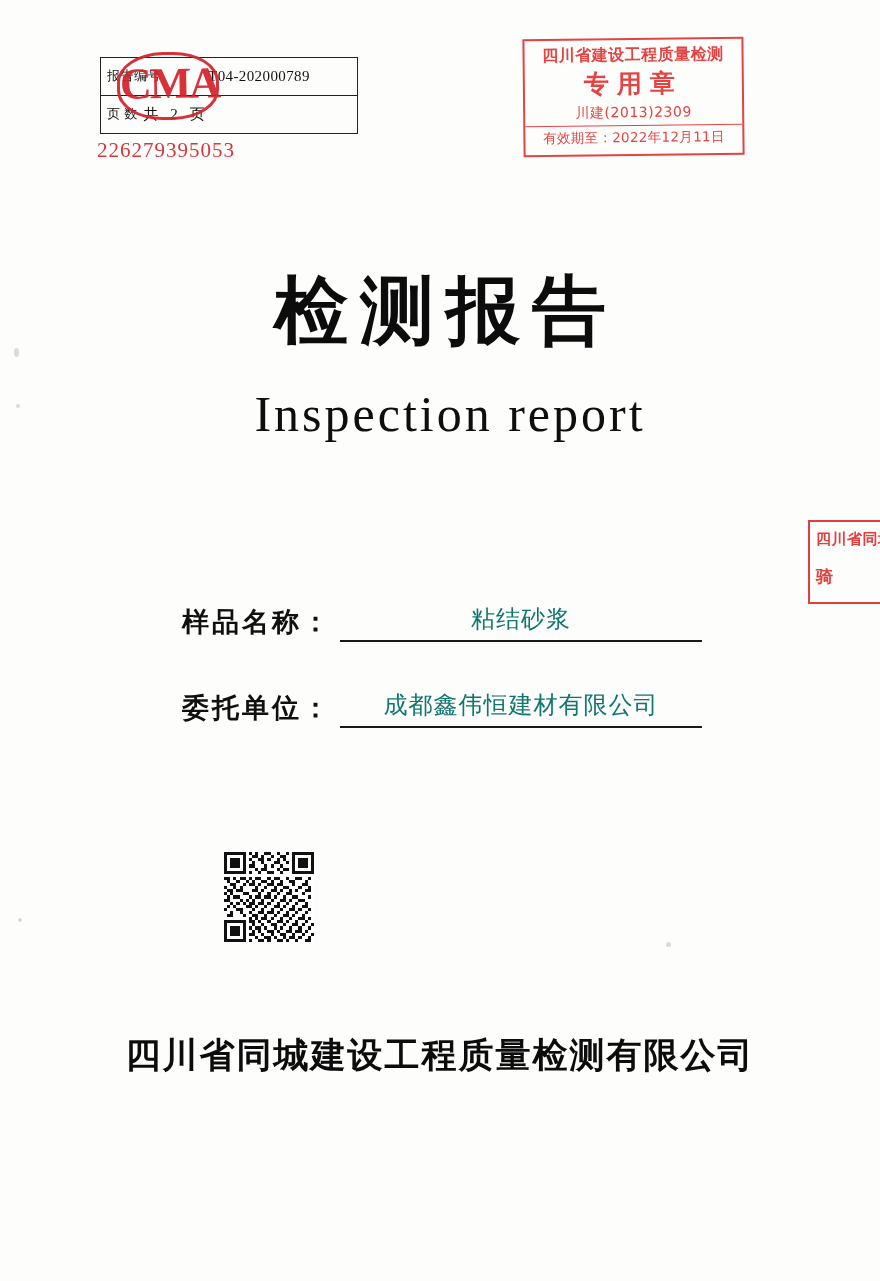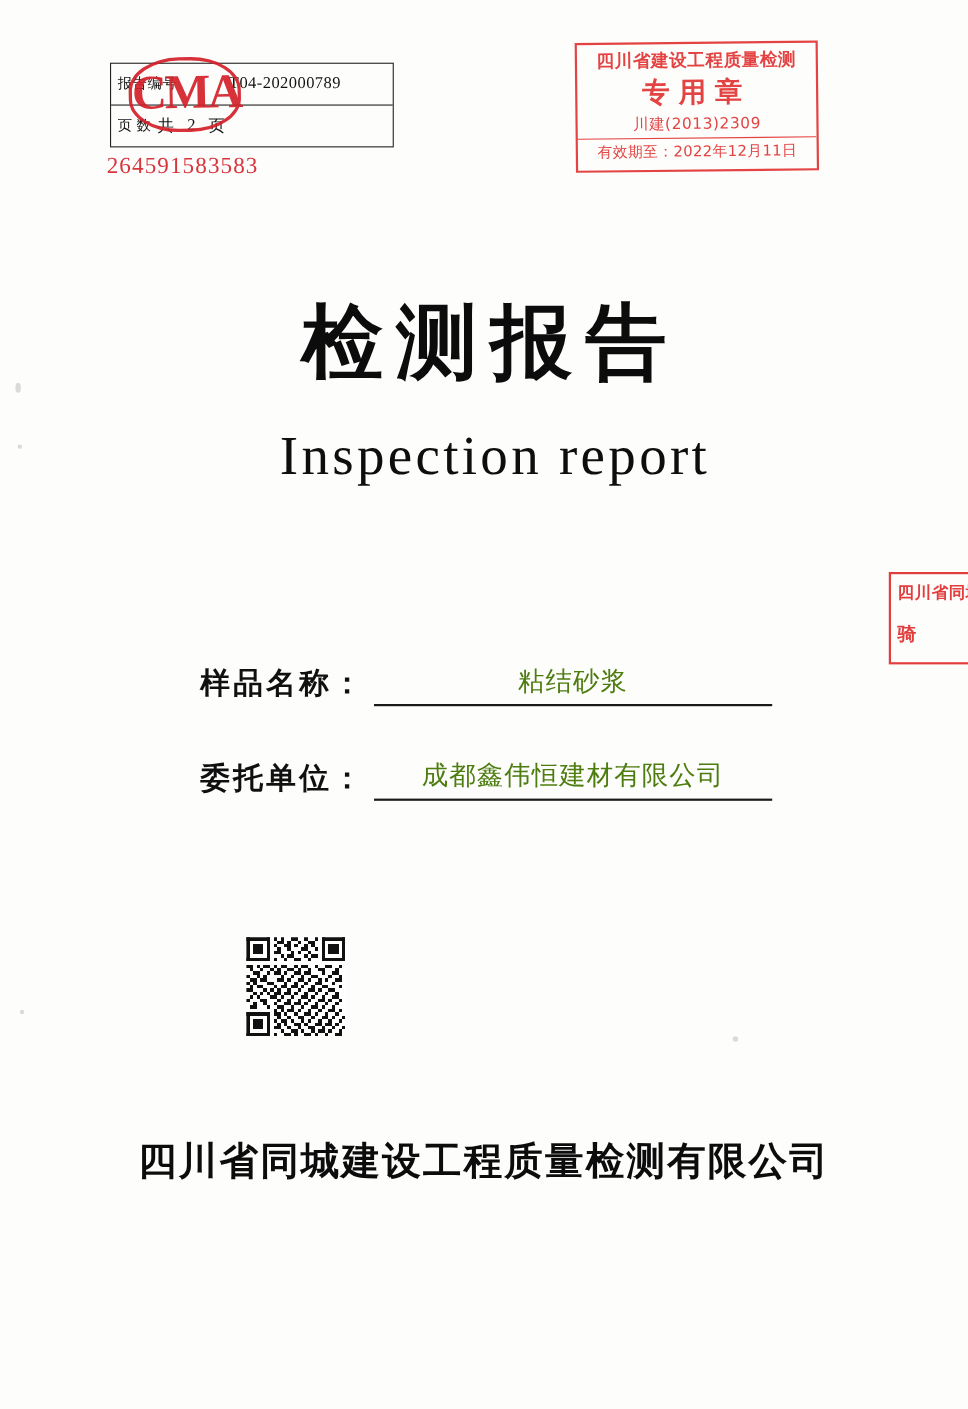--- a/index.html
+++ b/index.html
@@ -229,21 +229,21 @@
   }
   .field-value {
     flex: 1;
     margin-left: 8px;
     border-bottom: 2px solid #1a1a1a;
     text-align: center;
     font-family: "DejaVu Sans", sans-serif;
     font-size: 24px;
     line-height: 38px;
     letter-spacing: 1px;
-    color: #4d7c0f;
+    color: #0f766e;
     padding-bottom: 2px;
   }
 
   
   .qr {
     position: absolute;
     left: 224px;
     top: 852px;
     width: 90px;
     height: 90px;
@@ -296,21 +296,21 @@
       <div class="pagerow">
         <span class="seg">页  数</span>
         <span class="count">共</span>
         <span class="count">2</span>
         <span class="count">页</span>
       </div>
     </div>
   </div>
 
   <div class="cma-stamp">CMA</div>
-  <div class="cma-number">264591583583</div>
+  <div class="cma-number">226279395053</div>
 
   <div class="seal-main">
     <div class="l1">四川省建设工程质量检测</div>
     <div class="l2">专用章</div>
     <div class="l3">川建(2013)2309</div>
     <div class="l4">有效期至：2022年12月11日</div>
   </div>
 
   <div class="seal-side">
     <div class="s1">四川省同城</div>

